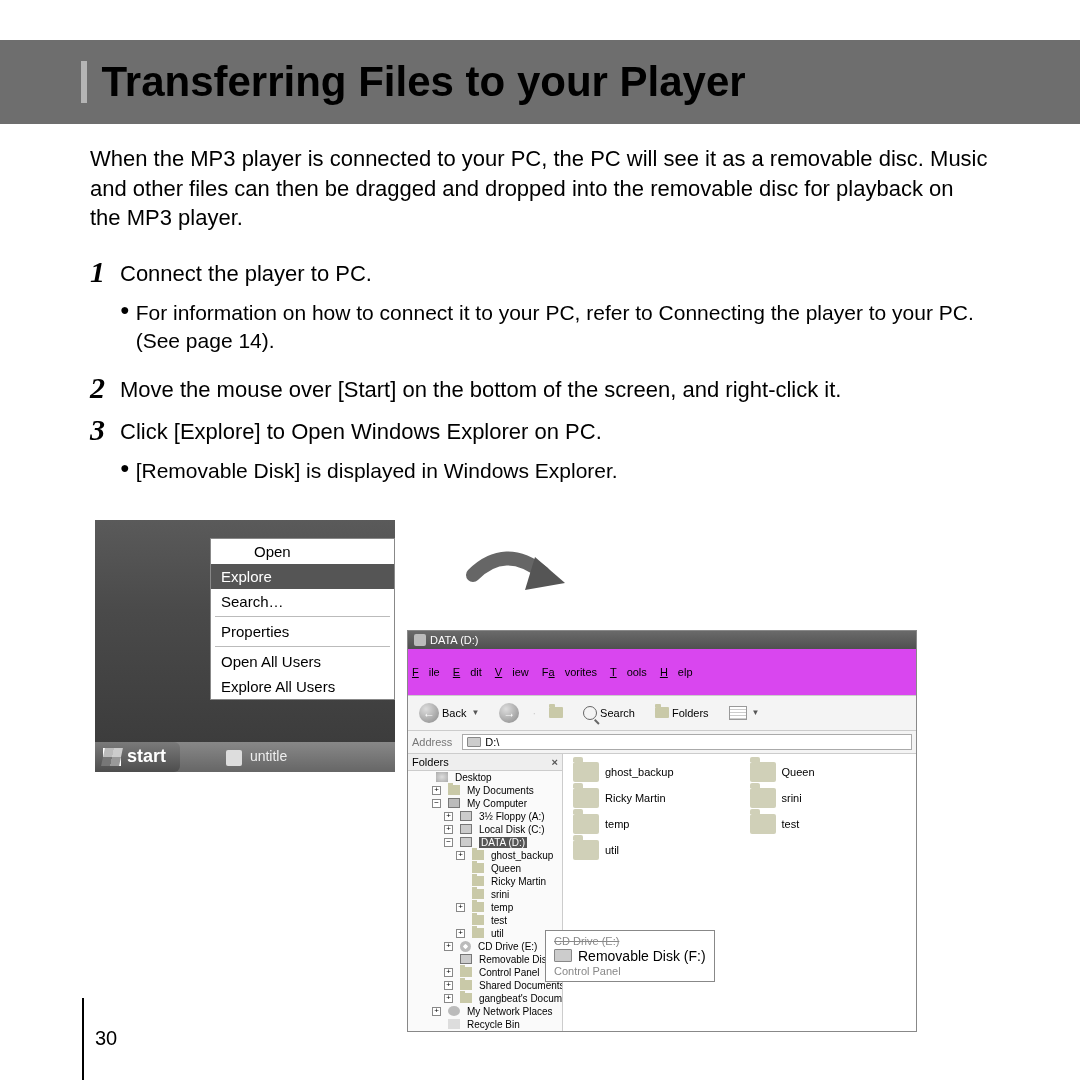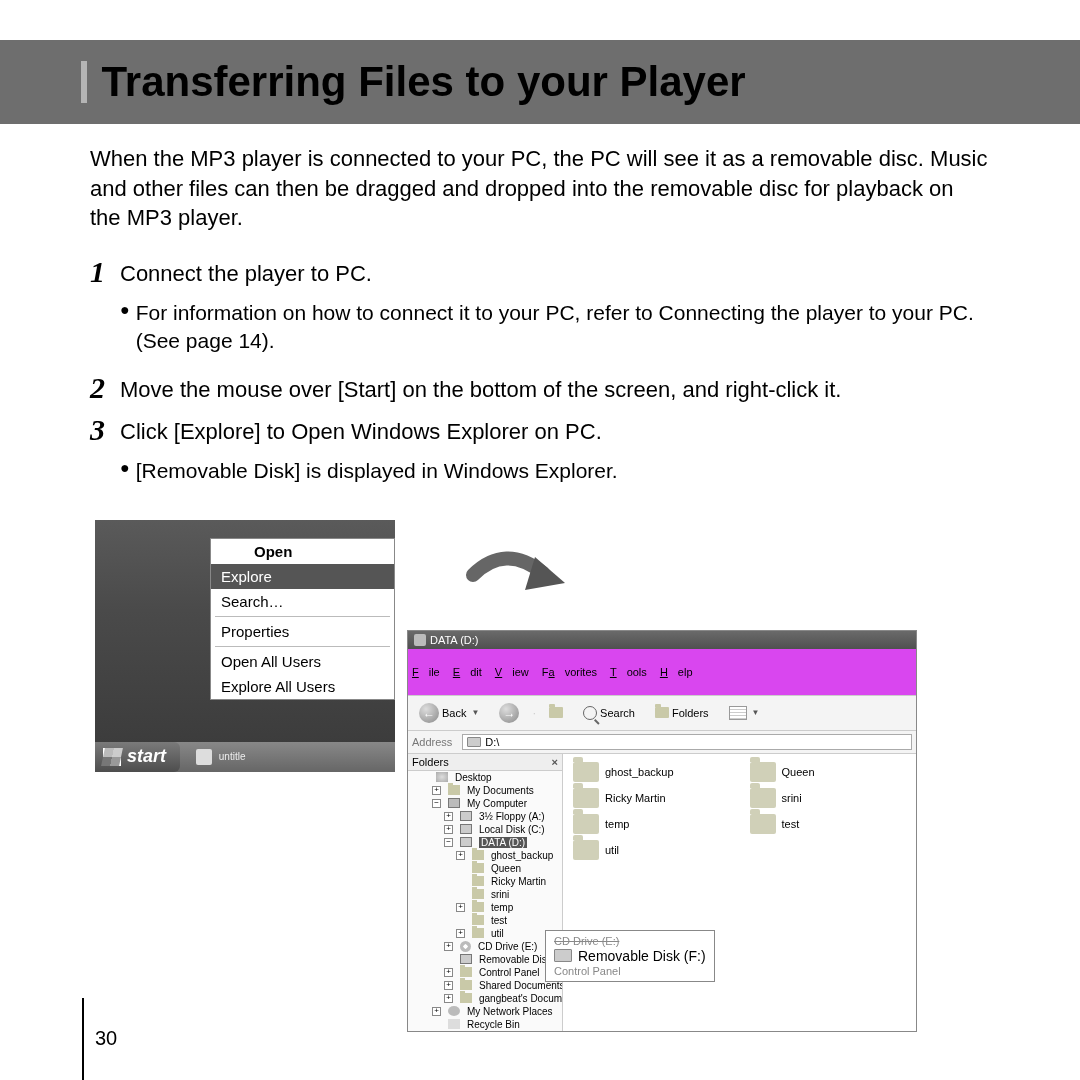--- a/index.html
+++ b/index.html
@@ -16,31 +16,31 @@
   .bullet .dot { font-size: 16px; margin-right: 6px; line-height: 1.4; }
   .bullet .btext { font-size: 21px; line-height: 1.35; }
 
   
   .shot-area { position: relative; margin: 35px 0 0 95px; width: 820px; height: 500px; }
   
   .desktop-bg { position: absolute; left: 0; top: 0; width: 300px; height: 225px; background: linear-gradient(180deg,#5a5a5a 0%,#4a4a4a 40%,#3c3c3c 100%); }
   
   .ctx-menu { position: absolute; left: 115px; top: 18px; width: 185px; background: #fff; border: 1px solid #888; font-size: 15px; }
   .ctx-menu .item { padding: 4px 10px; }
-  .ctx-menu .bold { font-weight: bold; padding-left: 43px; }
+  .ctx-menu .bold { font-weight: normal; padding-left: 43px; }
   .ctx-menu .hl { background: #555; color: #fff; }
   .ctx-menu .sep { height: 1px; background: #bbb; margin: 2px 4px; }
   
   .taskbar { position: absolute; left: 0; top: 222px; width: 300px; height: 30px; background: linear-gradient(#888,#666); display: flex; align-items: center; color: #fff; }
-  .start-btn { background: linear-gradient(#7a7a7a,#4d4d4d); height: 30px; padding: 0 14px 0 8px; display: flex; align-items: center; font-weight: bold; font-style: italic; font-size: 18px; border-radius: 0 6px 6px 0; }
+  .start-btn { background: linear-gradient(#7a7a7a,#4d4d4d); height: 30px; padding: 0 14px 0 8px; display: flex; align-items: center; font-weight: bold; font-size: 18px; border-radius: 0 6px 6px 0; }
   .win-flag { width: 18px; height: 18px; margin-right: 6px; display: inline-block; background:
     linear-gradient(#fff,#fff); position: relative; }
   .win-flag::before { content:""; position:absolute; inset:0; background:
     conic-gradient(#ccc 0 25%, #999 0 50%, #777 0 75%, #bbb 0 100%); transform: skewX(-12deg); }
-  .task-item { margin-left: 16px; font-size: 10px; color: #eee; }
+  .task-item { margin-left: 46px; font-size: 14px; color: #eee; }
   .paint-icon { width:16px; height:16px; background:#ddd; display:inline-block; margin-right:4px; vertical-align:middle; border-radius:2px;}
 
   
   .arrow { position:absolute; left:370px; top:15px; width:110px; height:80px; }
   .arrow svg { width:100%; height:100%; }
 
   
   .explorer { position:absolute; left:312px; top:110px; width:510px; background:#fff; border:1px solid #888; font-size:11px; font-family: Tahoma, Arial, sans-serif; color:#000;}
   .exp-title { background: linear-gradient(#6a6a6a,#505050); color:#fff; padding:3px 6px; font-size:11px; display:flex; align-items:center; }
   .exp-title .ticon { width:12px; height:12px; background:#bbb; display:inline-block; margin-right:4px; border-radius:2px;}

